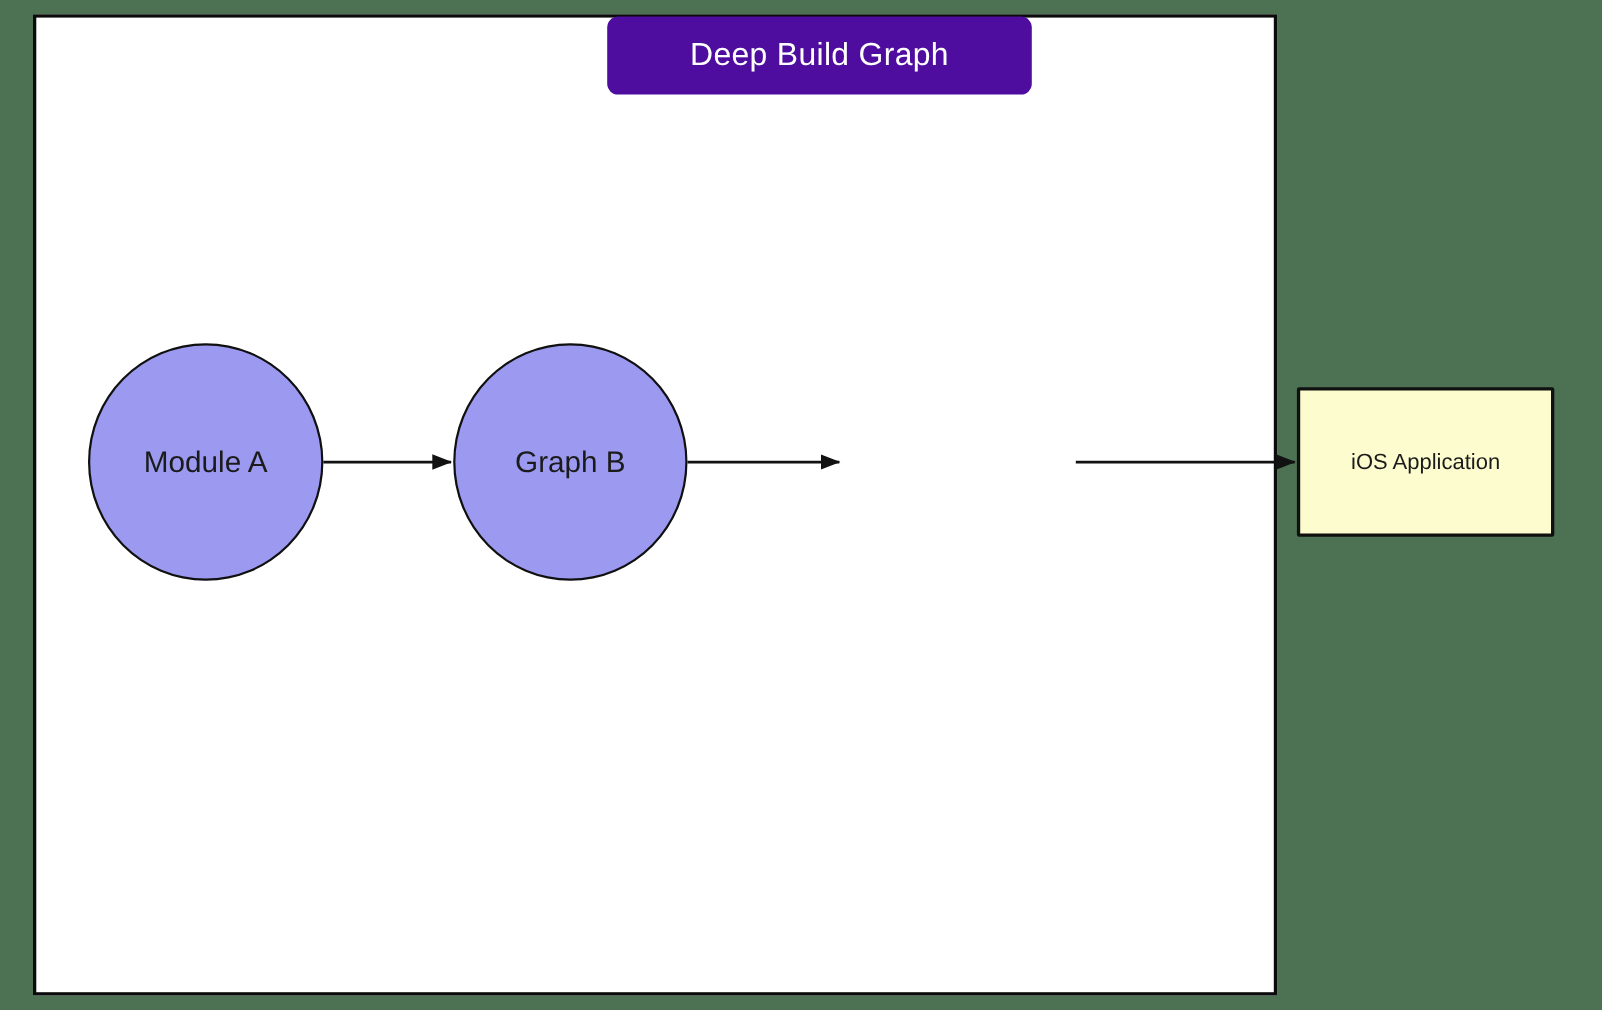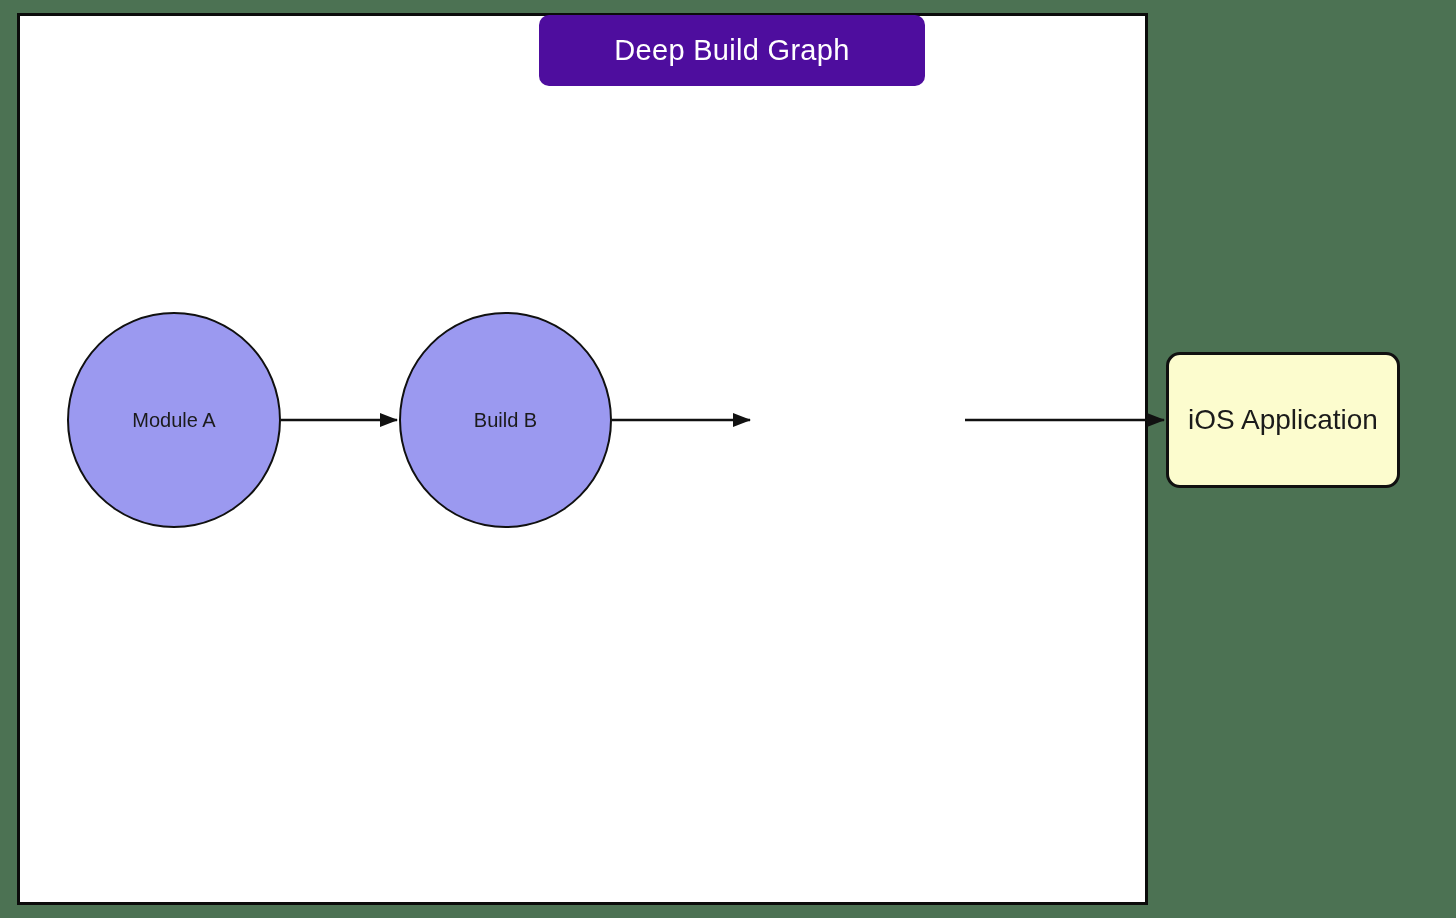--- a/index.html
+++ b/index.html
@@ -10,21 +10,21 @@
     overflow: hidden;
   }
   .frame {
     position: absolute;
     left: 0; top: 0;
     width: 1456px; height: 918px;
     background: #4C7253;
   }
   .canvas {
     position: absolute;
-    left: 17px; top: 13px;
+    left: 30px; top: 13px;
     width: 1131px; height: 892px;
     background: #FFFFFF;
     border: 3px solid #0B0B0B;
   }
   .edges-layer {
     position: absolute;
     left: 0; top: 0;
     width: 1424px; height: 886px;
     pointer-events: none;
   }
@@ -40,38 +40,38 @@
     color: #FFFFFF;
     font-size: 29px;
     letter-spacing: 0.3px;
   }
   .node {
     position: absolute;
     display: flex;
     align-items: center;
     justify-content: center;
     color: #1B1B1B;
-    font-size: 20px;
+    font-size: 27px;
     text-align: center;
   }
   .node.circle {
     border-radius: 50%;
     background: #9B99F0;
     border: 2.5px solid #101010;
     width: 214px; height: 216px;
     top: 296px;
   }
   .node.rounded-rect {
     background: #FCFCCE;
     border: 3px solid #101010;
-    border-radius: 14px;
+    border-radius: 2px;
     width: 234px; height: 136px;
     top: 336px;
     left: 1146px;
-    font-size: 28px;
+    font-size: 20px;
   }
   #node-module-a { left: 47px; }
   #node-module-b { left: 379px; width: 213px; }
   #node-module-c { left: 732px; width: 213px; }
 </style>
 </head>
 <body>
 
 <div class="frame">
   <div class="canvas">
@@ -89,21 +89,21 @@
 
     <div class="title-pill">
       <span>Deep Build Graph</span>
     </div>
 
     <div class="node circle" id="node-module-a">
       <span>Module A</span>
     </div>
 
     <div class="node circle" id="node-module-b">
-      <span>Build B</span>
+      <span>Graph B</span>
     </div>
 
 
     <div class="node rounded-rect" id="node-ios-application">
       <span>iOS Application</span>
     </div>
 
   </div>
 </div>
 

